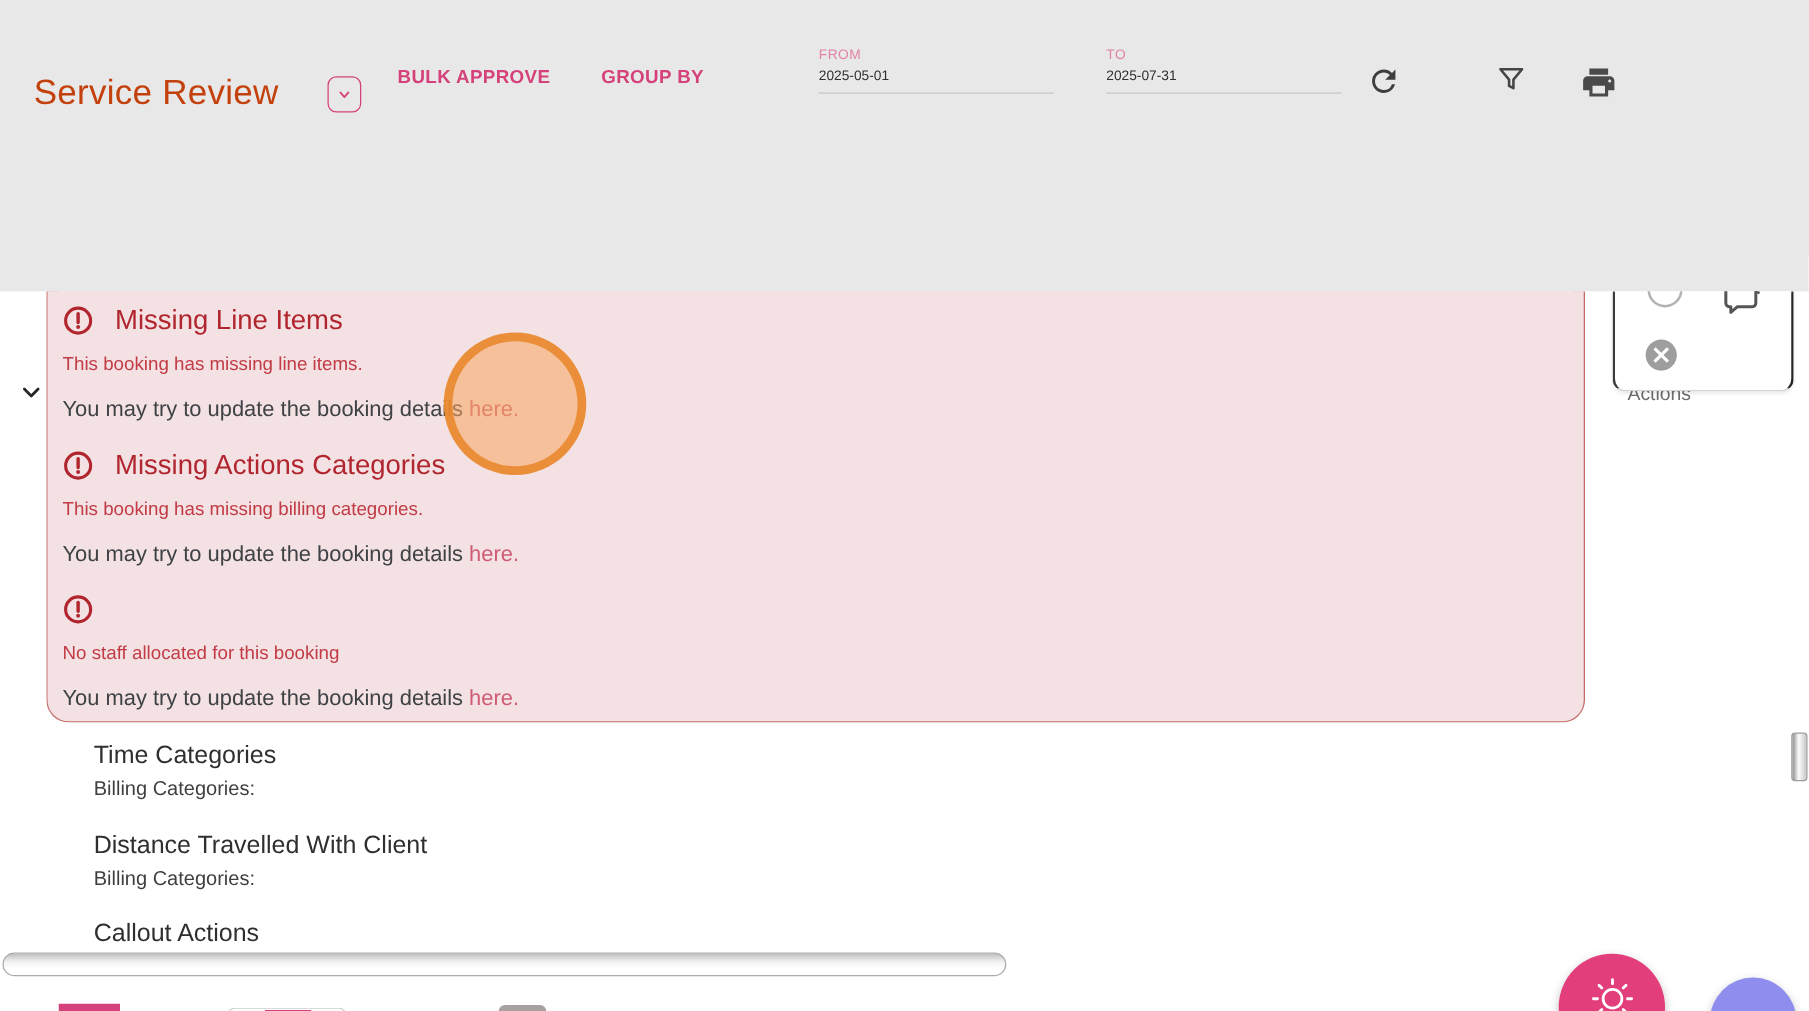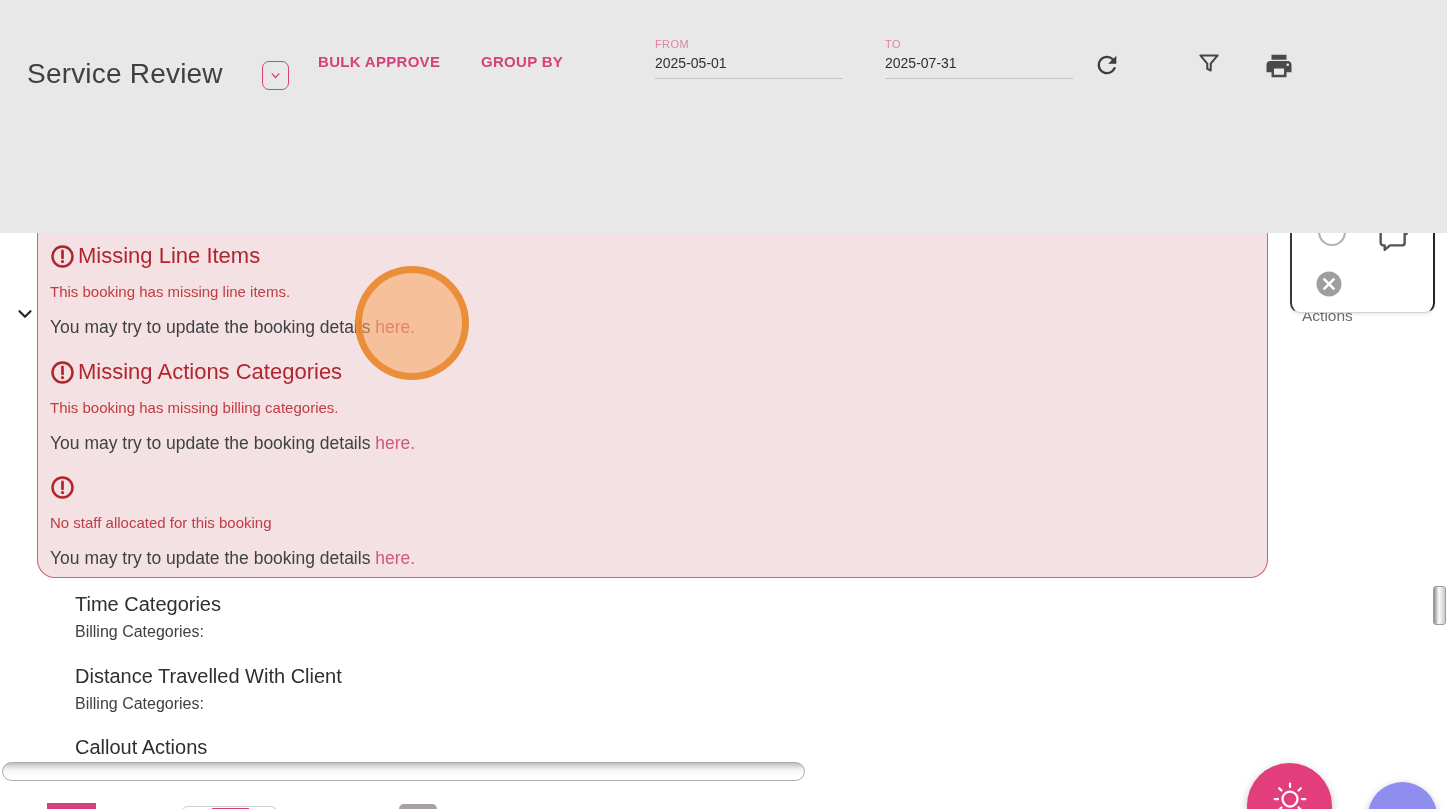--- a/index.html
+++ b/index.html
@@ -9,30 +9,30 @@
     --fab-pink:#e23e7c; --fab-purple:#8f8dee;
     --highlight-fill:rgba(246,166,94,0.55); --highlight-ring:rgba(233,134,41,0.85);
   }
   *{box-sizing:border-box;margin:0;padding:0}
   html,body{width:1447px;height:809px;overflow:hidden;background:#fff;
     font-family:"Liberation Sans",sans-serif;-webkit-font-smoothing:antialiased}
   #stage{position:relative;width:1447px;height:809px;overflow:hidden}
 
   
   .appbar{position:absolute;left:0;top:0;width:1447px;height:233px;background:var(--header-bg)}
-  .page-title{position:absolute;left:27px;top:58px;font-size:28px;color:#404040;letter-spacing:.2px}
+  .page-title{position:absolute;left:27px;top:58px;font-size:28px;color:#c2410c;letter-spacing:.2px}
   .title-dd{position:absolute;left:262px;top:61px;width:27px;height:29px;border:1.5px solid var(--accent);
     border-radius:7px;background:transparent;display:flex;align-items:center;justify-content:center;cursor:pointer}
   .pink-btn{position:absolute;top:53px;background:none;border:none;font-family:inherit;
     font-size:15px;font-weight:bold;color:var(--accent);letter-spacing:.3px;cursor:pointer}
   .bulk{left:318px}.groupby{left:481px}
   .datefield{position:absolute;top:38px;width:188px}
   .from{left:655px}.to{left:885px}
   .datefield .lbl{font-size:11px;color:var(--accent-light);letter-spacing:.4px}
-  .datefield .val{font-size:14px;color:#2f2f2f;margin-top:5px;cursor:text}
+  .datefield .val{font-size:11px;color:#2f2f2f;margin-top:5px;cursor:text}
   .datefield .rule{height:1px;background:#c6c6c6;margin-top:7px}
   .iconbtn{position:absolute;background:none;border:none;cursor:pointer;width:34px;height:34px;
     display:flex;align-items:center;justify-content:center}
   .refresh{left:1090px;top:48px}.filter{left:1192px;top:46px}.print{left:1262px;top:49px}
 
   .thead{position:absolute;left:0;top:130px;width:1447px;height:103px}
   .expander{position:absolute;left:12px;top:172px;width:26px;height:26px;background:none;border:none;cursor:pointer}
   .th{position:absolute;font-size:15.5px;line-height:21px;color:var(--th-text);white-space:pre-line;cursor:pointer}
   .l1{top:175px}.l2{top:164px}.l3{top:154px}
   .col-sep{position:absolute;width:2px;height:48px;top:140px;background:rgba(255,255,255,.78)}
@@ -43,21 +43,21 @@
     border-radius:0 0 10px 10px;overflow:hidden;box-shadow:0 2px 3px rgba(0,0,0,.08)}
   .pop-ic{position:absolute;background:none;border:none;cursor:pointer;padding:0}
   .hist{left:26px;top:-15px;width:28px;height:28px;border:2px solid #b3b3b3;border-radius:50%}
   .chat{left:84px;top:-9px;width:32px;height:32px}
   .xcirc{left:22px;top:36px;width:30px;height:30px}
 
   
   .warn-panel{position:absolute;left:37px;top:233px;width:1231px;height:345px;background:var(--warn-bg);
     border:1px solid var(--warn-border);border-top:none;border-radius:0 0 18px 18px;
     padding:10px 0 0 12px;overflow:hidden}
-  .warn-title{display:flex;align-items:center;gap:3px;font-size:22px;color:var(--warn-title);margin:0 0 9px}
+  .warn-title{display:flex;align-items:center;gap:17px;font-size:22px;color:var(--warn-title);margin:0 0 9px}
   .warn-title svg{flex:0 0 auto}
   .warn-detail{font-size:15px;color:var(--warn-detail);margin:14px 0 17px}
   .warn-body{font-size:17.5px;color:var(--body-text);margin:0 0 21px}
   .warn-link{color:var(--link);cursor:pointer}
 
   
   .click-ring{position:absolute;left:355px;top:266px;width:114px;height:114px;border-radius:50%;
     background:var(--highlight-fill);border:7px solid var(--highlight-ring);pointer-events:none}
 
   

